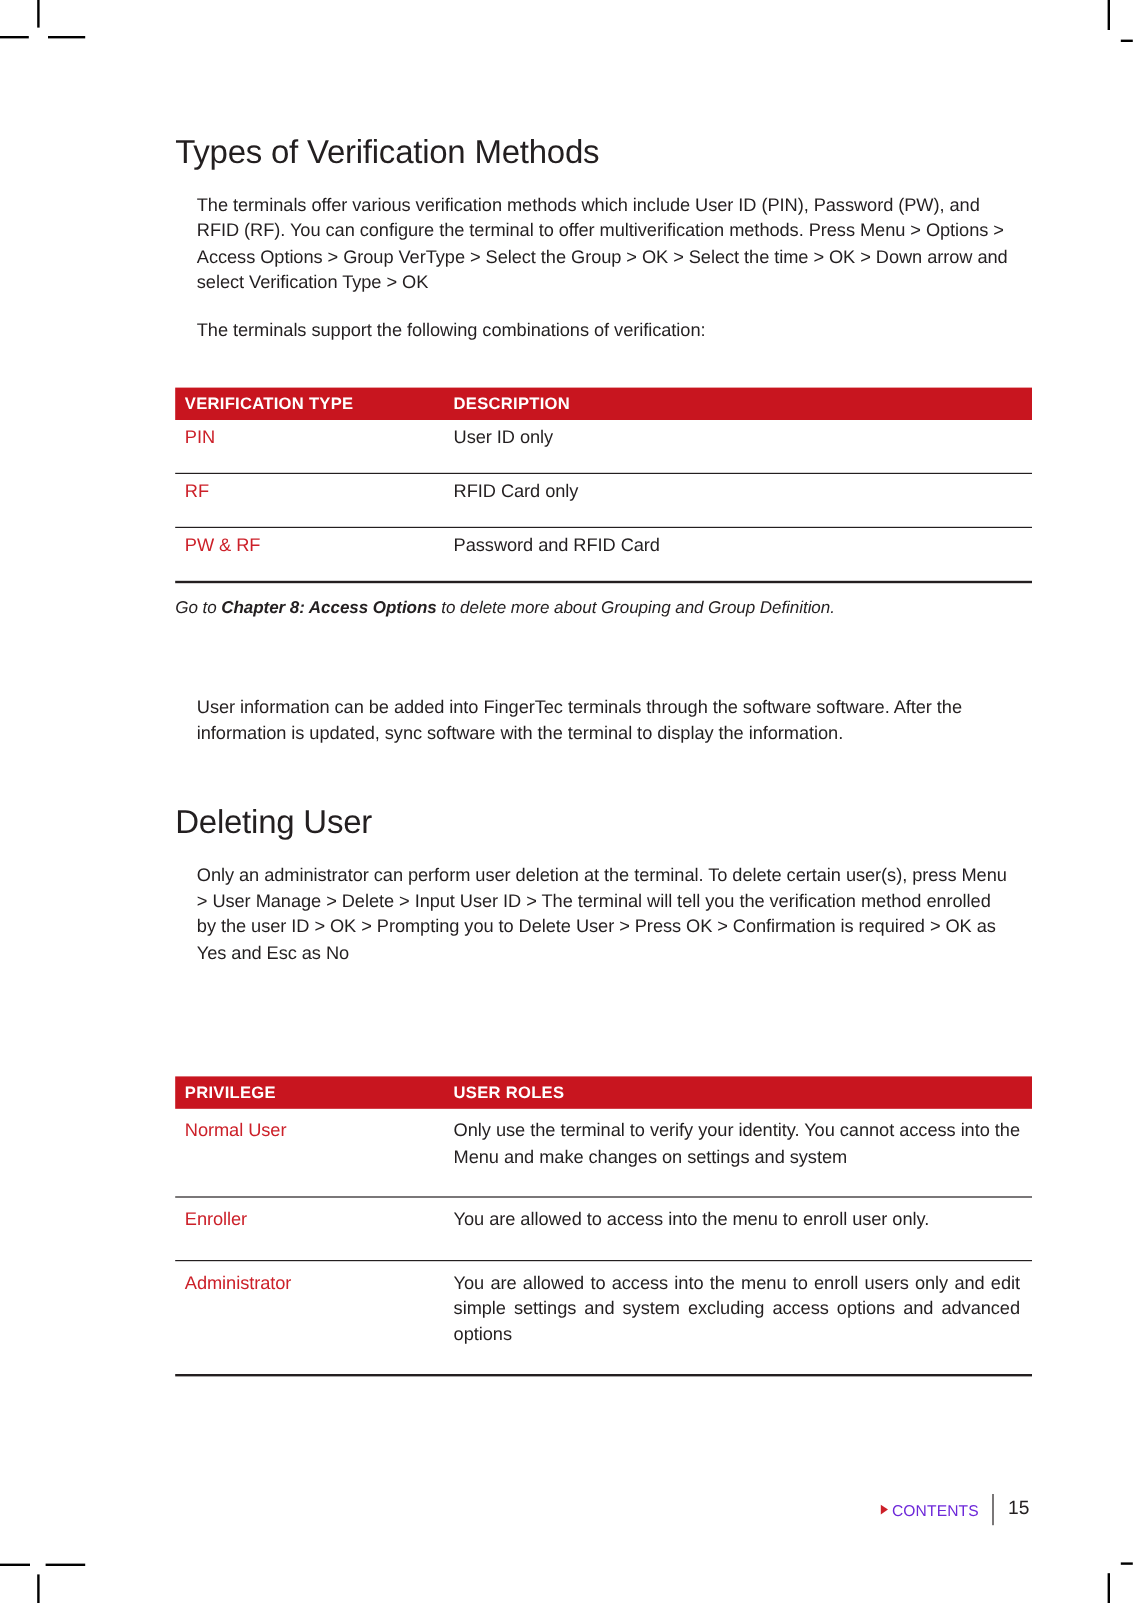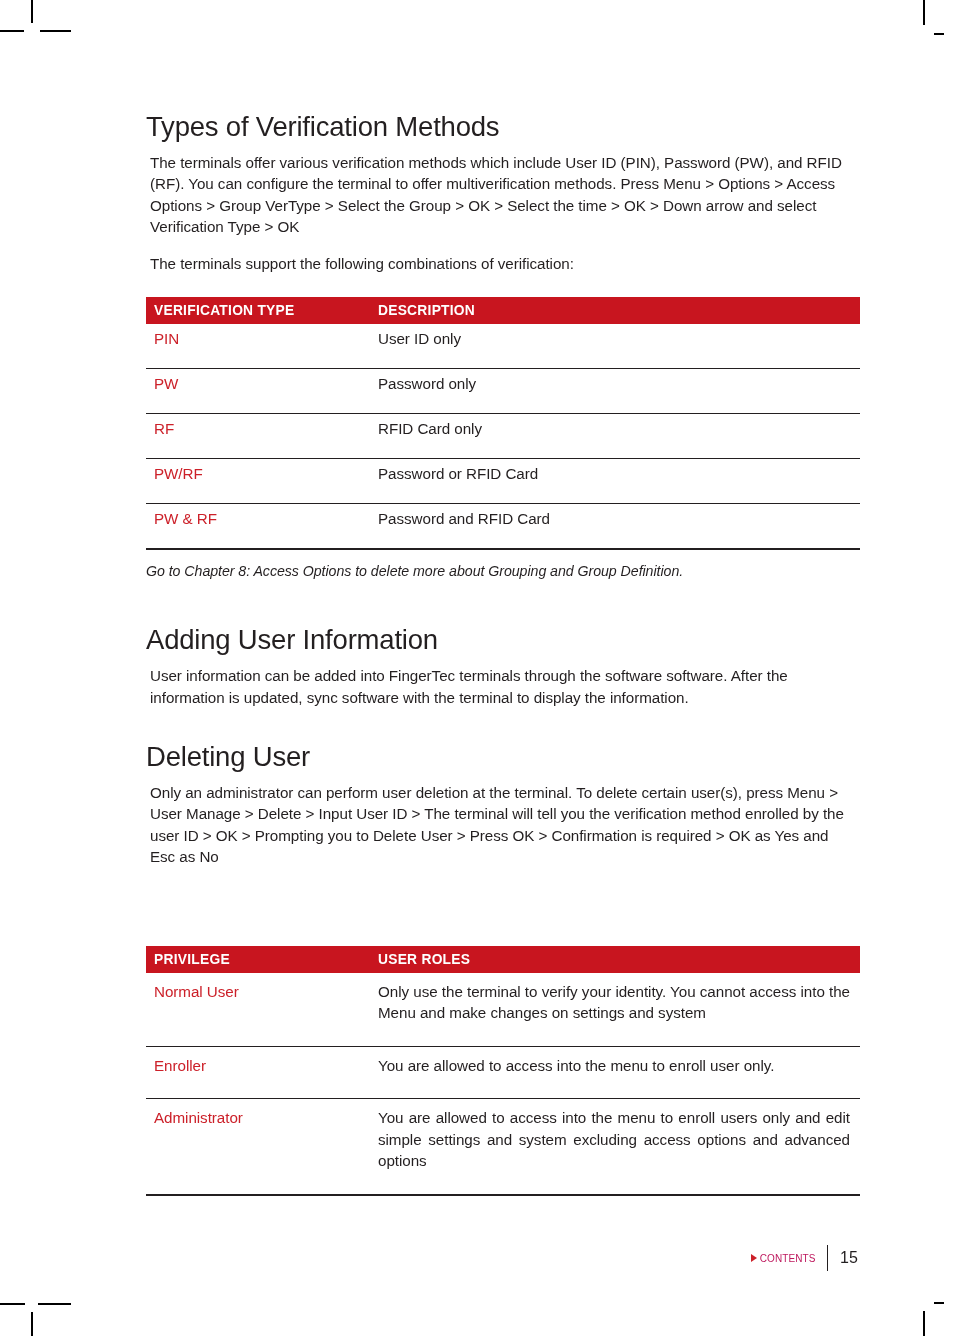--- a/index.html
+++ b/index.html
@@ -59,34 +59,34 @@
     line-height: 1.12;
     letter-spacing: -0.2px;
     color: #231f20;
     margin: 0 0 9px 0;
   }
 
   p.body-text {
     font-size: 15.2px;
     line-height: 21.5px;
     color: #231f20;
-    margin: 4px;
+    margin: 18px;
     letter-spacing: -0.05px;
   }
   p.body-text + p.body-text { margin-top: 15px; }
 
   p.note-italic {
     font-size: 14.2px;
     line-height: 20px;
     font-style: italic;
     color: #231f20;
     margin: 11px 0 0 0;
     letter-spacing: -0.05px;
   }
-  p.note-italic b { font-weight: 400; font-style: italic; }
+  p.note-italic b { font-weight: 700; font-style: italic; }
   .gap-lg  { height: 44px; }
   .gap-md  { height: 30px; }
   .gap-tbl { height: 19px; }
 
   
   table.doc-table {
     width: 714px;
     border-collapse: collapse;
     table-layout: fixed;
     font-size: 15.2px;
@@ -154,22 +154,22 @@
     justify-content: flex-end;
   }
   .footer-inner {
     display: flex;
     align-items: center;
     height: 26px;
   }
   .contents-link {
     display: inline-flex;
     align-items: center;
-    color: #be185d;
-    font-size: 10px;
+    color: #6d28d9;
+    font-size: 13px;
     letter-spacing: 0.1px;
     text-decoration: none;
     padding-right: 11px;
   }
   .contents-arrow {
     display: inline-block;
     width: 0; height: 0;
     border-left: 6px solid #cc2029;
     border-top: 4.5px solid transparent;
     border-bottom: 4.5px solid transparent;
@@ -223,46 +223,37 @@
           <th class="col-type">VERIFICATION TYPE</th>
           <th class="col-desc">DESCRIPTION</th>
         </tr>
       </thead>
       <tbody>
         <tr>
           <td class="key">PIN</td>
           <td class="val">User ID only</td>
         </tr>
         <tr>
-          <td class="key">PW</td>
-          <td class="val">Password only</td>
-        </tr>
-        <tr>
           <td class="key">RF</td>
           <td class="val">RFID Card only</td>
-        </tr>
-        <tr>
-          <td class="key">PW/RF</td>
-          <td class="val">Password or RFID Card</td>
         </tr>
         <tr>
           <td class="key">PW &amp; RF</td>
           <td class="val">Password and RFID Card</td>
         </tr>
       </tbody>
     </table>
 
     <p class="note-italic">
       <span>Go to </span><b>Chapter 8: Access Options</b><span> to delete more about Grouping and Group Definition.</span>
     </p>
 
     <div class="gap-lg"></div>
 
     <section>
-      <h1 class="section-title">Adding User Information</h1>
       <p class="body-text">User information can be added into FingerTec terminals through the software software. After the information is updated, sync software with the terminal to display the information.</p>
     </section>
 
     <div class="gap-md"></div>
 
     <section>
       <h1 class="section-title">Deleting User</h1>
       <p class="body-text">Only an administrator can perform user deletion at the terminal. To delete certain user(s), press Menu &gt; User Manage &gt; Delete &gt; Input User ID &gt; The terminal will tell you the verification method enrolled by the user ID &gt; OK &gt; Prompting you to Delete User &gt; Press OK &gt; Confirmation is required &gt; OK as Yes and Esc as No</p>
     </section>
 

